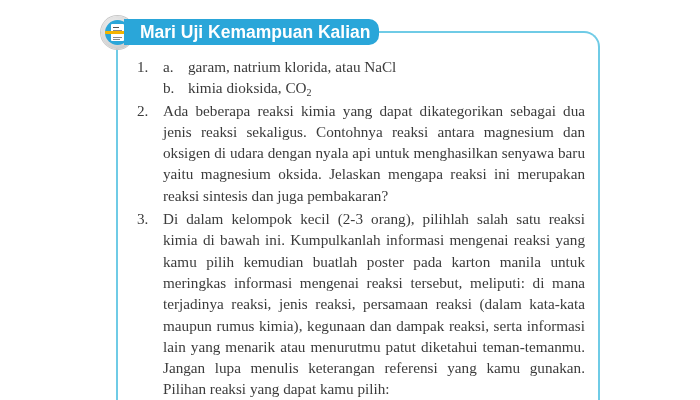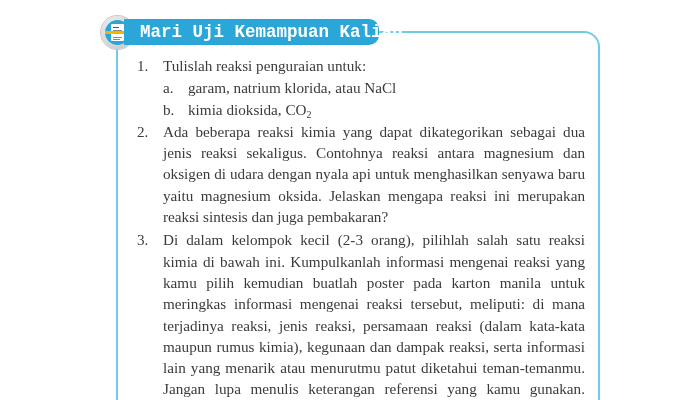--- a/index.html
+++ b/index.html
@@ -29,21 +29,21 @@
     }
     .banner {
       position: absolute;
       left: 124px;
       top: 19px;
       width: 255px;
       height: 26px;
       background: #2aa6d9;
       border-radius: 0 10px 10px 0;
       color: #ffffff;
-      font-family: Liberation Mono, monospace;
+      font-family: Liberation Sans, sans-serif;
       font-weight: bold;
       font-size: 17.5px;
       line-height: 26px;
       padding-left: 16px;
       box-sizing: border-box;
       white-space: nowrap;
     }
     .icon-badge {
       position: absolute;
       left: 101px;
@@ -144,21 +144,20 @@
 
 <div class="banner">
   <span>Mari Uji Kemampuan Kalian</span>
 </div>
 
 <div class="content">
 
   <div class="item">
     <span class="num">1.</span>
     <div class="item-body">
-      <p>Tulislah reaksi penguraian untuk:</p>
       <div class="sub">
         <span class="let">a.</span>
         <span>garam, natrium klorida, atau NaCl</span>
       </div>
       <div class="sub">
         <span class="let">b.</span>
         <span>kimia dioksida, CO</span><sub>2</sub>
       </div>
     </div>
   </div>

